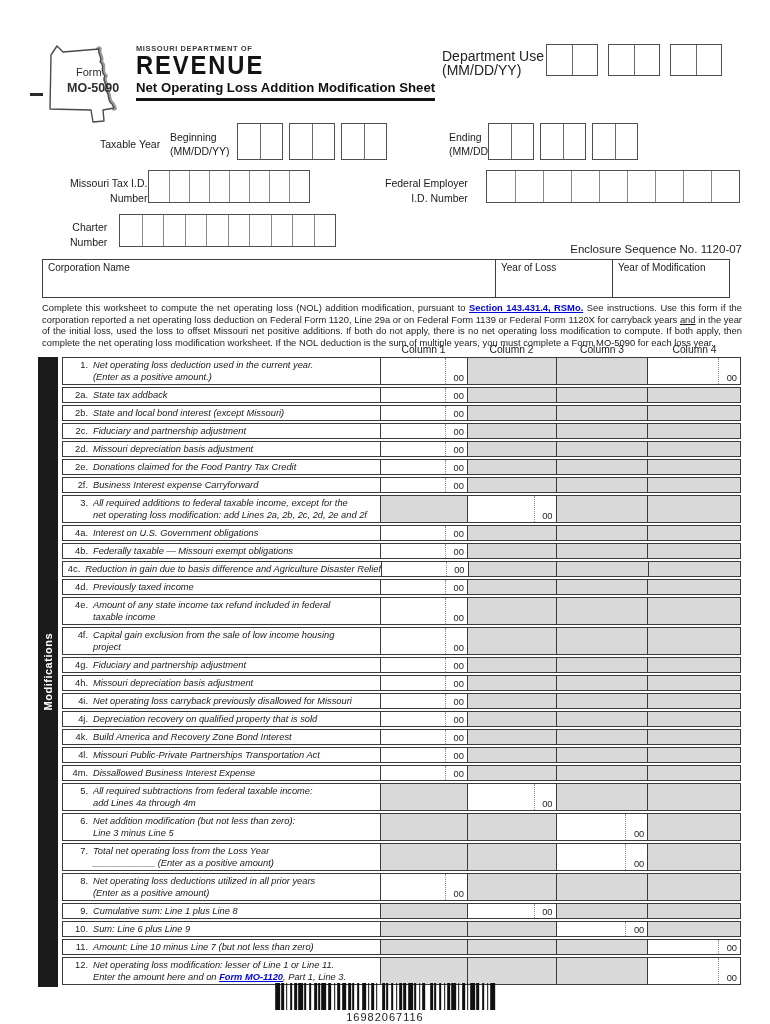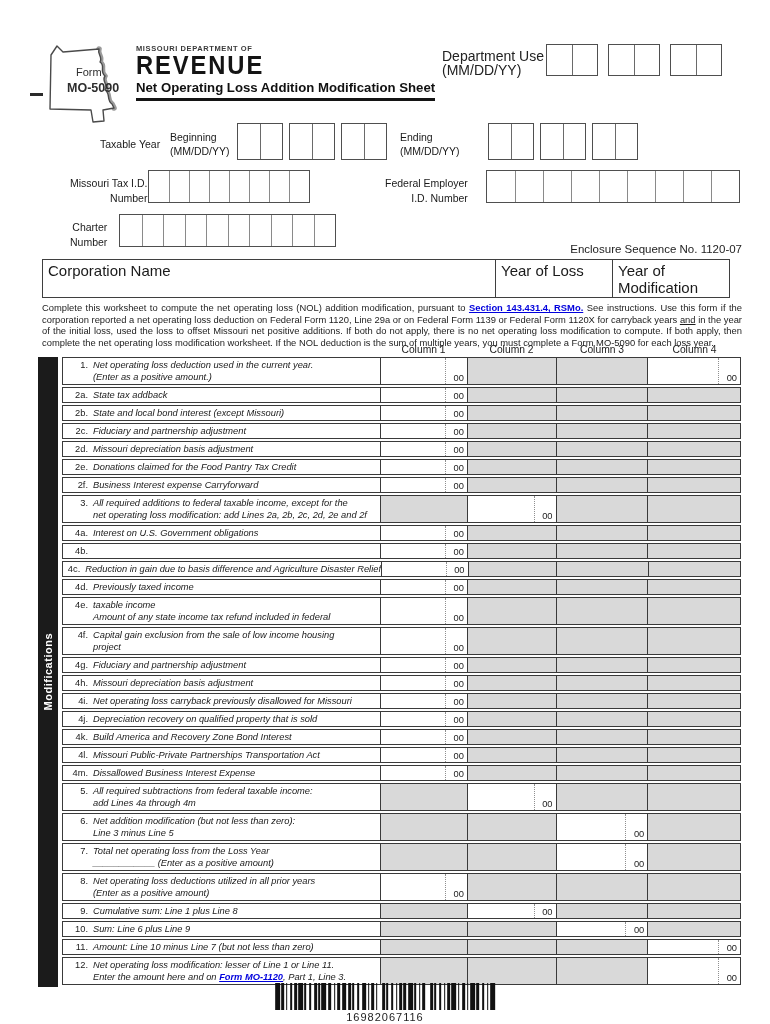--- a/index.html
+++ b/index.html
@@ -36,21 +36,21 @@
   .idbox { position:absolute; display:flex; border:1.5px solid #4f4f4f; background:#fff; }
   .idbox .dcell { height:31px; border-left:1px solid #8a8a8a; }
   .idbox .dcell:first-child { border-left:none; }
   #moTaxBox .dcell { width:20px; }
   #feinBox .dcell { width:28px; }
   #charterBox .dcell { width:21.5px; }
 
   .enclosure { position:absolute; right:28px; top:243px; font-size:11.5px; color:#1d1d1d;text-align:center; }
 
   .corp-box { position:absolute; left:42px; top:259px; width:688px; height:39px; border:1.5px solid #3f3f3f; display:flex; background:#fff; }
-  .corp-cell { padding:2px 5px; font-size:15px; }
+  .corp-cell { padding:2px 5px; font-size:10px; }
   .corp-name { flex:1; }
   .corp-year { width:117px; border-left:1.5px solid #3f3f3f; }
 
   .instructions { position:absolute; left:42px; top:302px; width:700px; font-size:9.4px; line-height:11.6px; text-align:justify; color:#1c1c1c; }
   .link { color:#0000dd; font-weight:bold; text-decoration:underline; cursor:pointer; }
   .uline { text-decoration:underline; }
 
   
   .col-headers { position:absolute; left:380px; top:344px; display:flex; font-size:10.3px; color:#222; }
   .col-headers span { text-align:center; }
@@ -130,21 +130,21 @@
       </div>
       <div class="dbox">
         <div class="dcell"></div>
         <div class="dcell"></div>
       </div>
       <div class="dbox">
         <div class="dcell"></div>
         <div class="dcell"></div>
       </div>
     </div>
-  <div class="ty-sub" style="left:400px; top:130px;">
+  <div class="ty-sub" style="left:449px; top:130px;">
     <div>Ending</div>
     <div>(MM/DD/YY)</div>
   </div>
   <div class="date-boxes" id="endBoxes" style="left:488px; top:123px;">
       <div class="dbox">
         <div class="dcell"></div>
         <div class="dcell"></div>
       </div>
       <div class="dbox">
         <div class="dcell"></div>
@@ -368,20 +368,23 @@
             <div class="cents-line"></div>
             <span class="cents">00</span>
           </div>
           <div class="tcell c2 gray"></div>
           <div class="tcell c3 gray"></div>
           <div class="tcell c4 gray"></div>
         </div>
         <div class="trow">
           <div class="tlabel">
             <span class="tnum">4b.</span>
+            <div class="tltext">
+              <div class="tline">Federally taxable — Missouri exempt obligations</div>
+            </div>
           </div>
           <div class="tcell c1 white">
             <div class="cents-line"></div>
             <span class="cents">00</span>
           </div>
           <div class="tcell c2 gray"></div>
           <div class="tcell c3 gray"></div>
           <div class="tcell c4 gray"></div>
         </div>
         <div class="trow">
@@ -411,22 +414,22 @@
             <span class="cents">00</span>
           </div>
           <div class="tcell c2 gray"></div>
           <div class="tcell c3 gray"></div>
           <div class="tcell c4 gray"></div>
         </div>
         <div class="trow">
           <div class="tlabel">
             <span class="tnum">4e.</span>
             <div class="tltext">
+              <div class="tline">Amount of any state income tax refund included in federal</div>
               <div class="tline">taxable income</div>
-              <div class="tline">Amount of any state income tax refund included in federal</div>
             </div>
           </div>
           <div class="tcell c1 white">
             <div class="cents-line"></div>
             <span class="cents">00</span>
           </div>
           <div class="tcell c2 gray"></div>
           <div class="tcell c3 gray"></div>
           <div class="tcell c4 gray"></div>
         </div>

